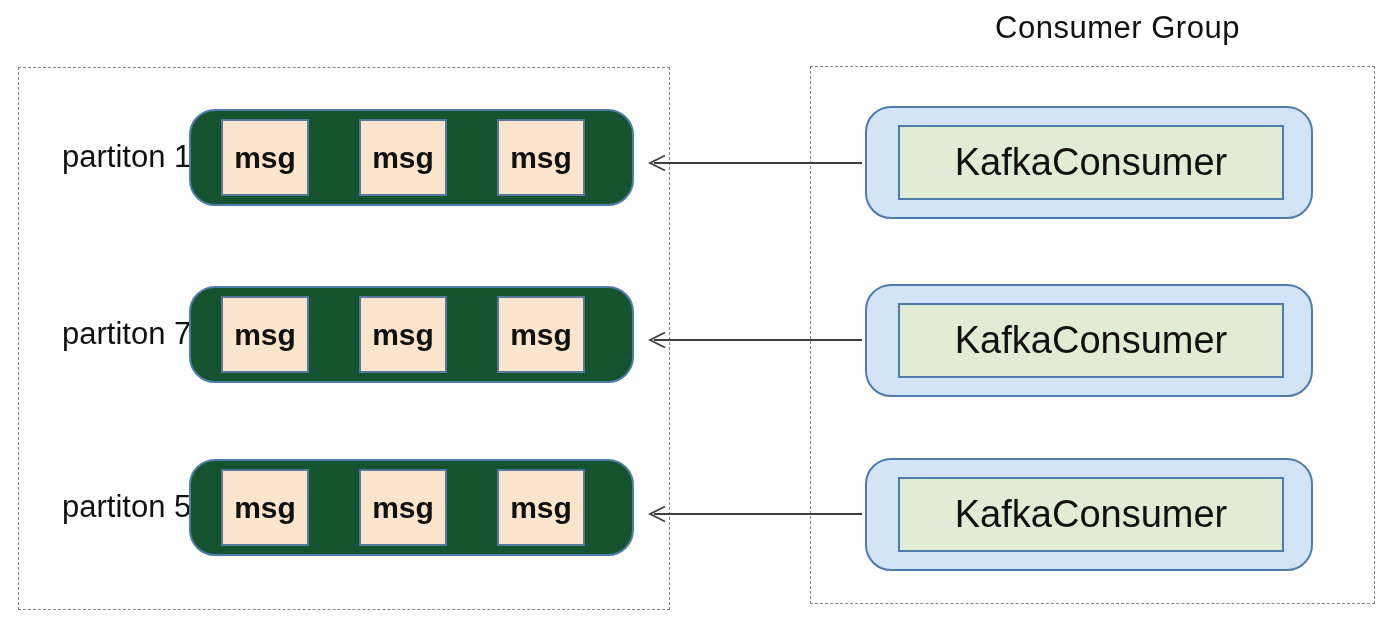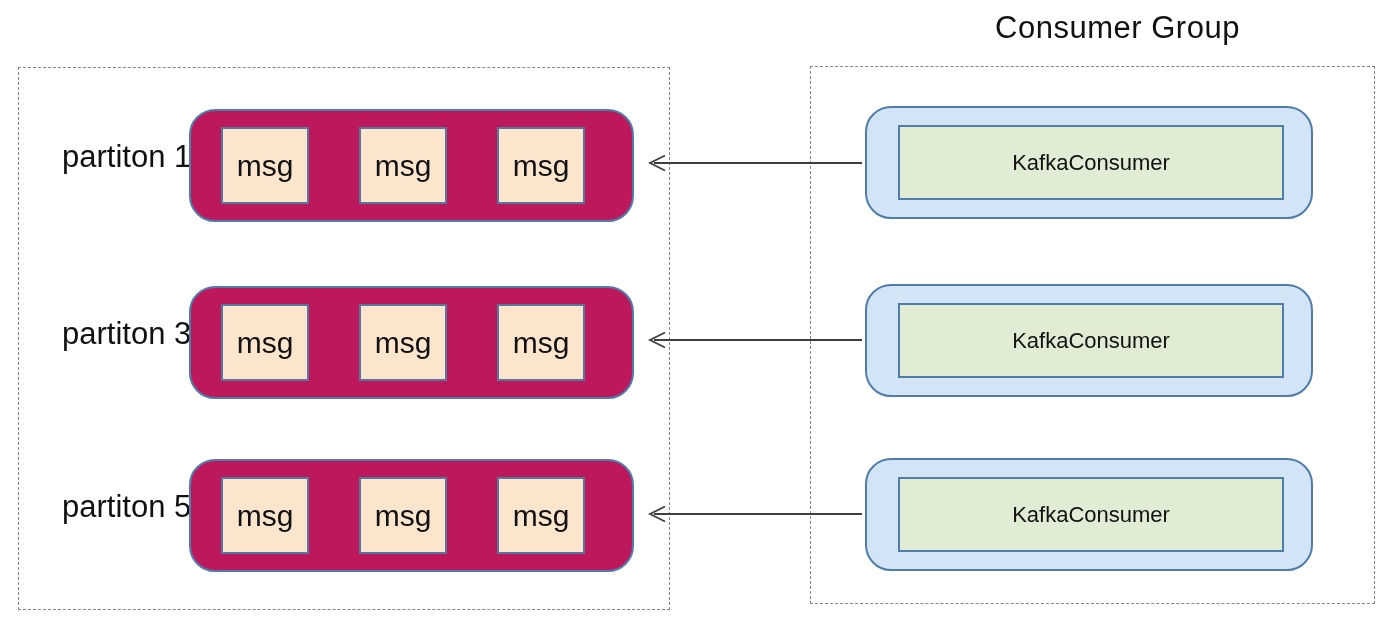--- a/index.html
+++ b/index.html
@@ -50,29 +50,30 @@
     margin-left: 23px;
   }
   .plabel-1 { top: 41px; }
   .plabel-2 { top: 218px; }
   .plabel-3 { top: 391px; }
 
   .partition-box {
     position: absolute;
     left: 170px;
     width: 445px;
-    height: 113px;
-    background: #be185d;
+    height: 97px;
+    background: #14532d;
     border: 2px solid #4f7dab;
     border-radius: 26px;
     box-sizing: border-box;
     display: flex;
     align-items: center;
     padding-left: 30px;
     gap: 50px;
+    font-weight: bold;
   }
   .prow-1 { top: 41px; }
   .prow-2 { top: 218px; }
   .prow-3 { top: 391px; }
 
   .msg-box {
     width: 88px;
     height: 77px;
     background: #fce5cd;
     border: 2px solid #56789e;
@@ -103,21 +104,21 @@
     left: 31px;
     right: 27px;
     top: 17px;
     bottom: 17px;
     background: #e0ecd3;
     border: 2px solid #4f7dab;
     box-sizing: border-box;
     display: flex;
     align-items: center;
     justify-content: center;
-    font-size: 22px;
+    font-size: 38px;
     color: #111111;
   }
 
   .arrow-layer {
     position: absolute;
     left: 0;
     top: 0;
     width: 1400px;
     height: 631px;
     pointer-events: none;
@@ -132,21 +133,21 @@
 
   <div class="dashed-panel panel-left">
 
     <div class="partition-label plabel-1">partiton 1</div>
     <div class="partition-box prow-1">
       <div class="msg-box">msg</div>
       <div class="msg-box">msg</div>
       <div class="msg-box">msg</div>
     </div>
 
-    <div class="partition-label plabel-2">partiton 3</div>
+    <div class="partition-label plabel-2">partiton 7</div>
     <div class="partition-box prow-2">
       <div class="msg-box">msg</div>
       <div class="msg-box">msg</div>
       <div class="msg-box">msg</div>
     </div>
 
     <div class="partition-label plabel-3">partiton 5</div>
     <div class="partition-box prow-3">
       <div class="msg-box">msg</div>
       <div class="msg-box">msg</div>

